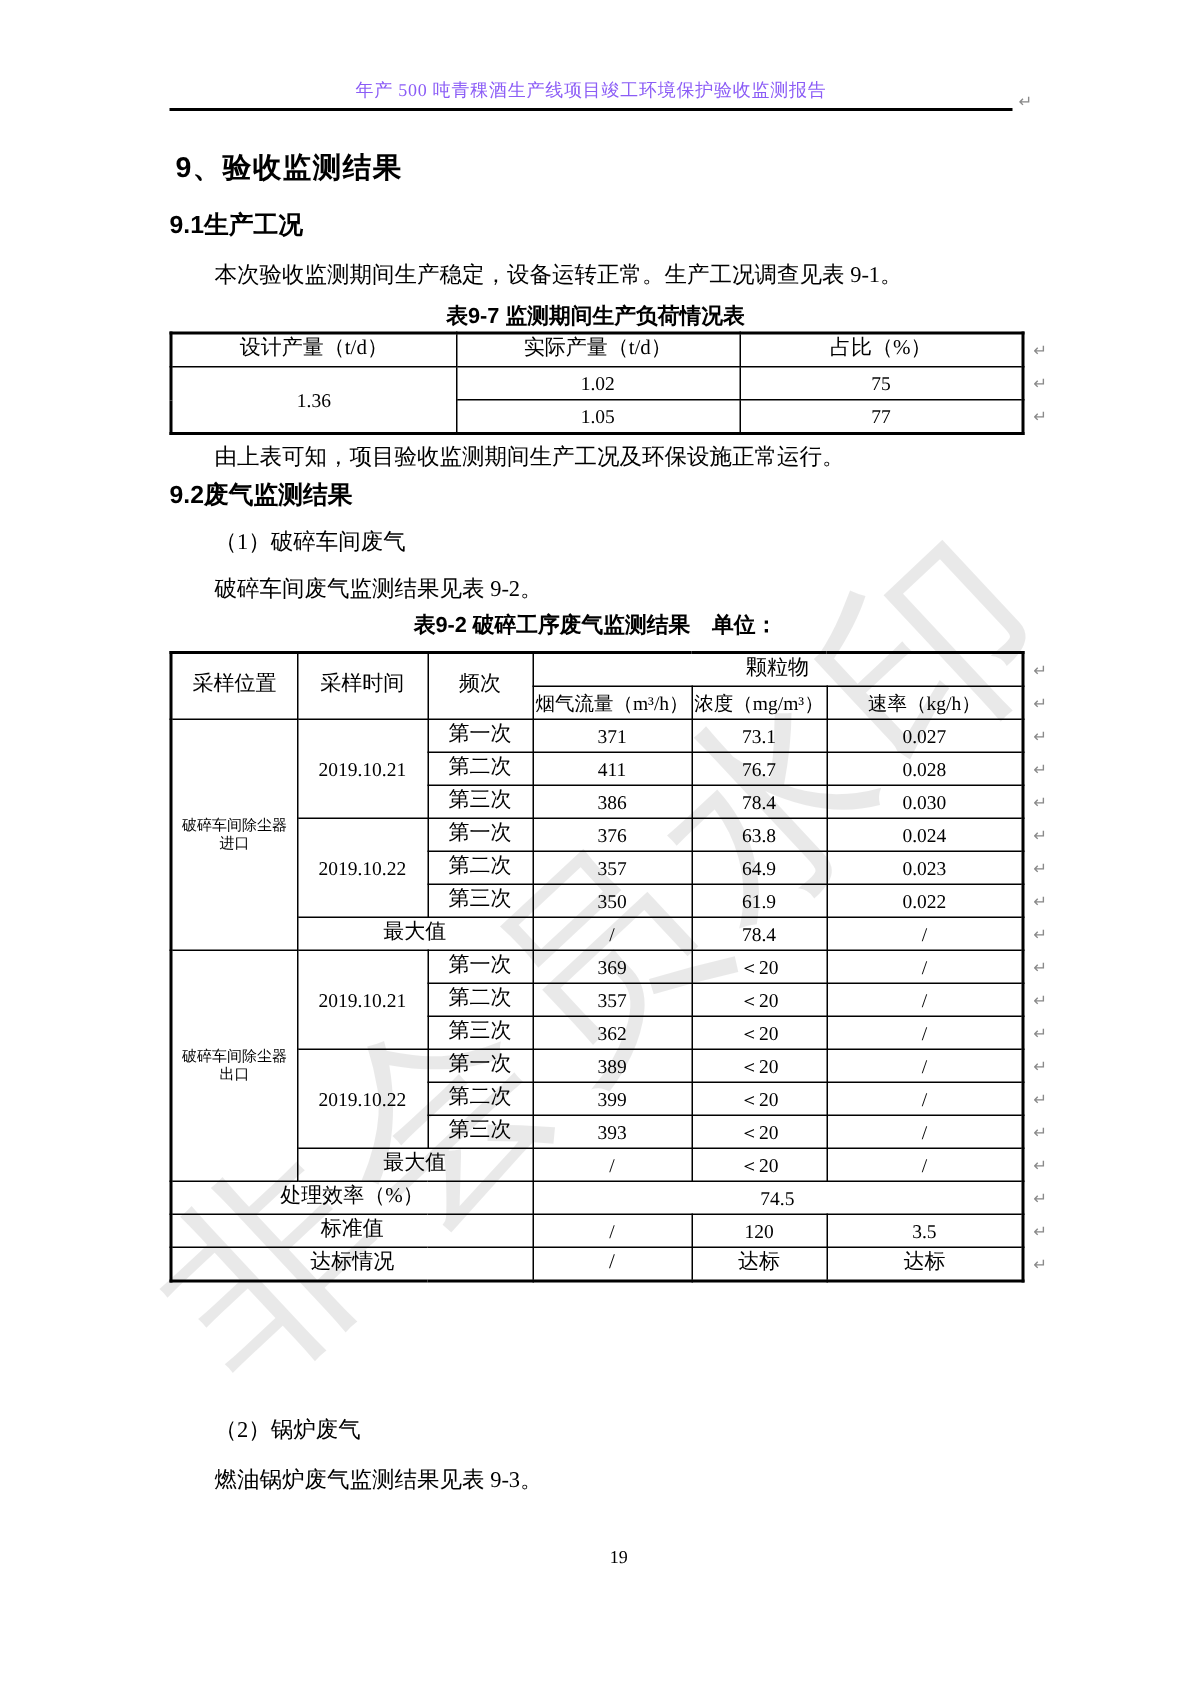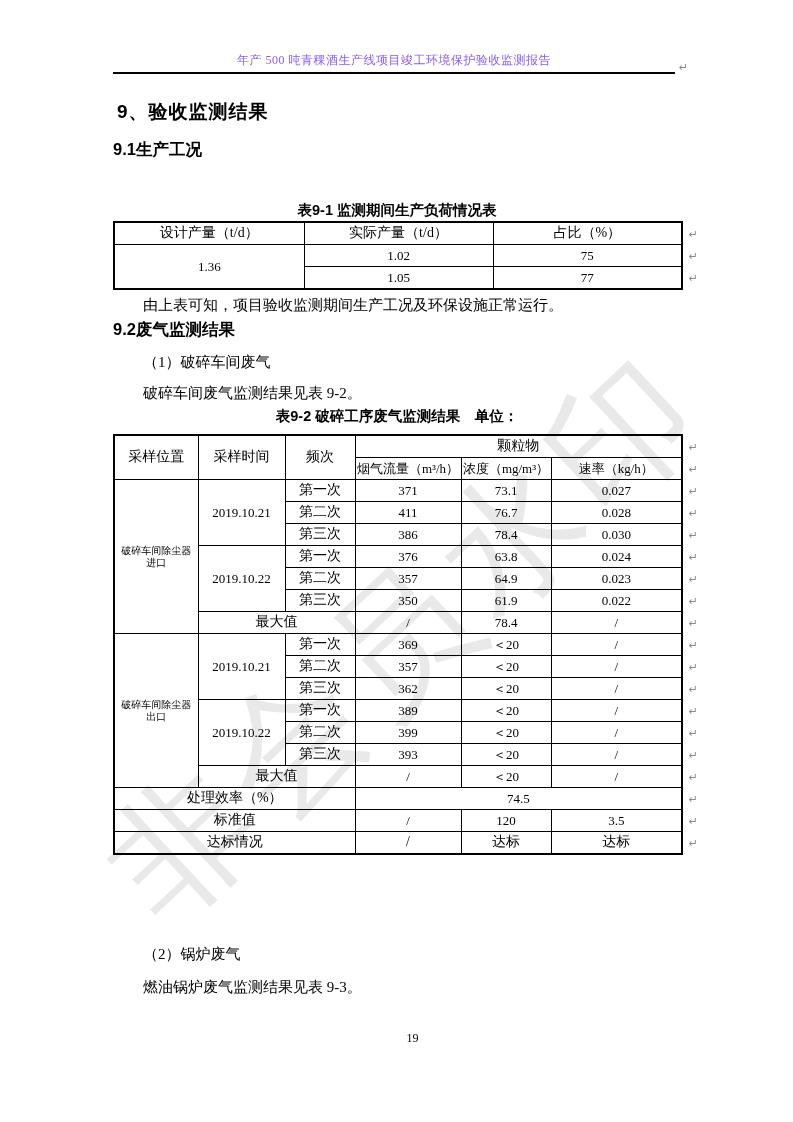--- a/index.html
+++ b/index.html
@@ -74,22 +74,23 @@
 
   <div class="watermark">非会员水印</div>
 
   <div class="doc-header">年产 500 吨青稞酒生产线项目竣工环境保护验收监测报告</div>
   <div class="header-rule"></div>
   <span class="hdr-pmark pmark-abs">↵</span>
 
   <div class="h1">9、验收监测结果</div>
   <div class="h2" id="h2-1">9.1生产工况</div>
 
-
-  <div class="t-title" id="t1-title">表9-1  监测期间生产负荷情况表</div>
+  <div class="body-text indent" id="p1">本次验收监测期间生产稳定，设备运转正常。生产工况调查见表 9-1。</div>
+
+  <div class="t-title" id="t1-title">表9-7  监测期间生产负荷情况表</div>
   <table id="table1">
     <colgroup>
         <col style="width:190px">
         <col style="width:189px">
         <col style="width:189px">
       </colgroup>
     <tbody id="t1-body">
         <tr>
           <th>设计产量（t/d）</th>
           <th>实际产量（t/d）</th>

